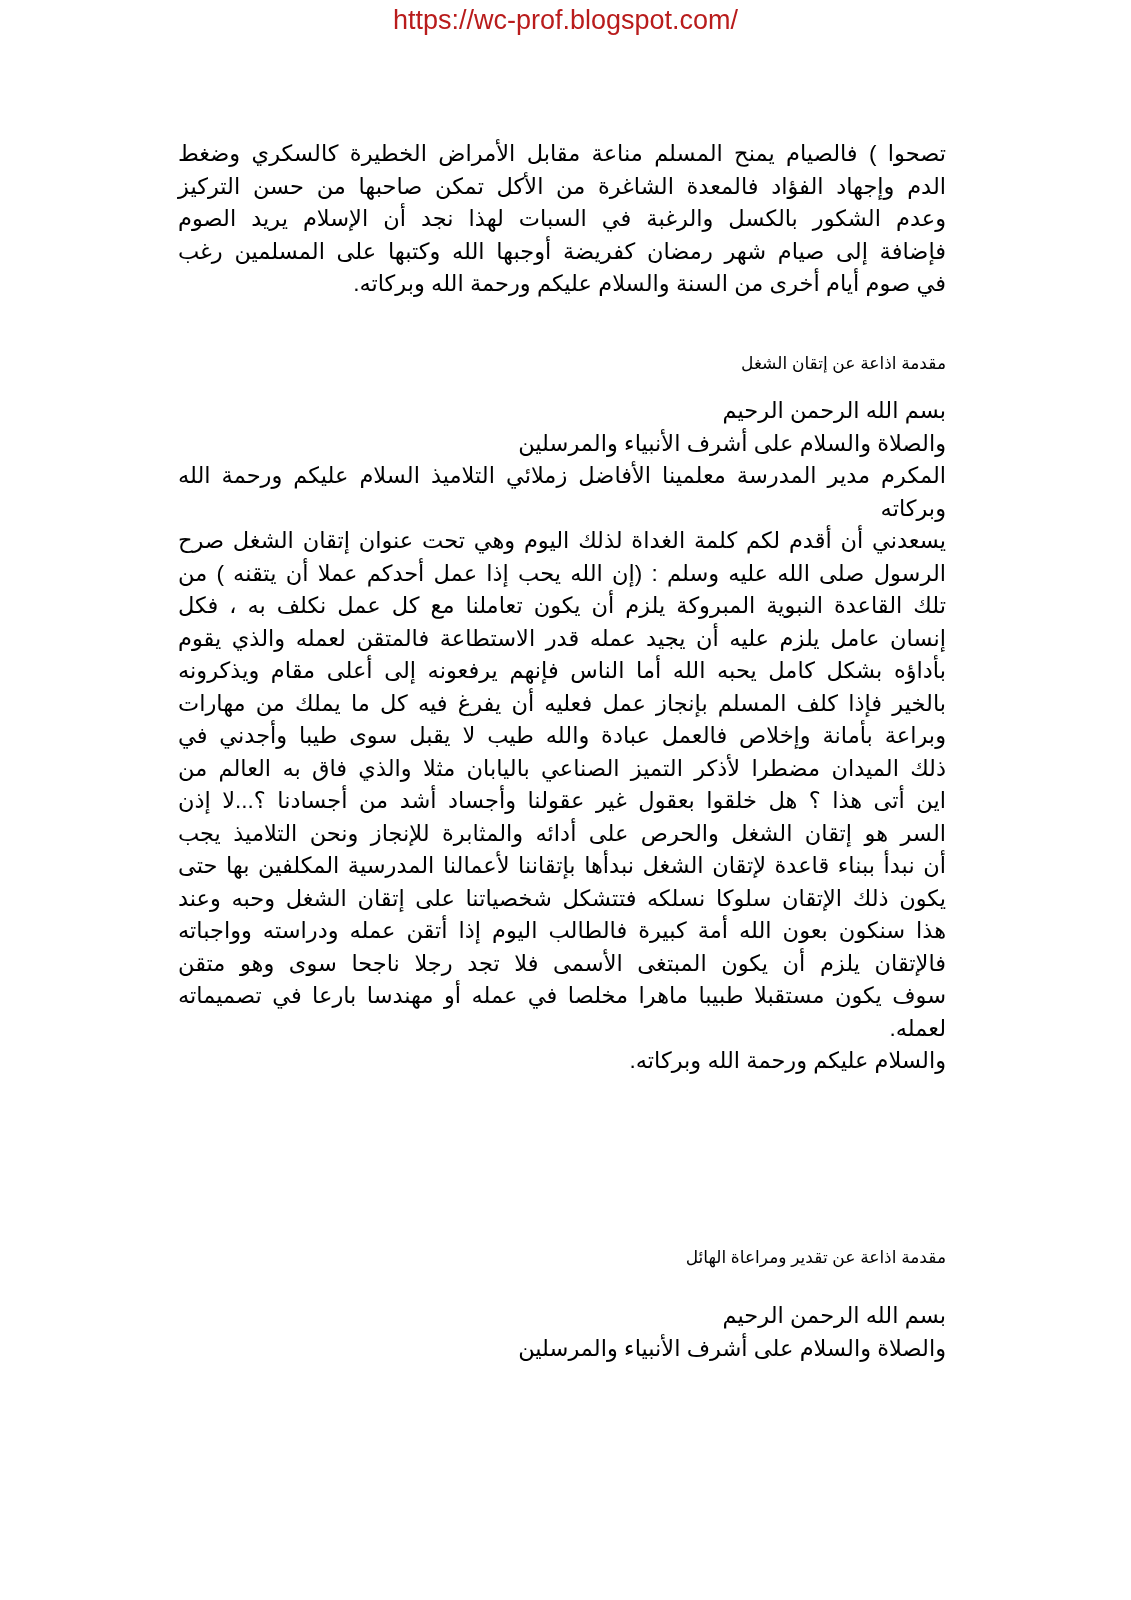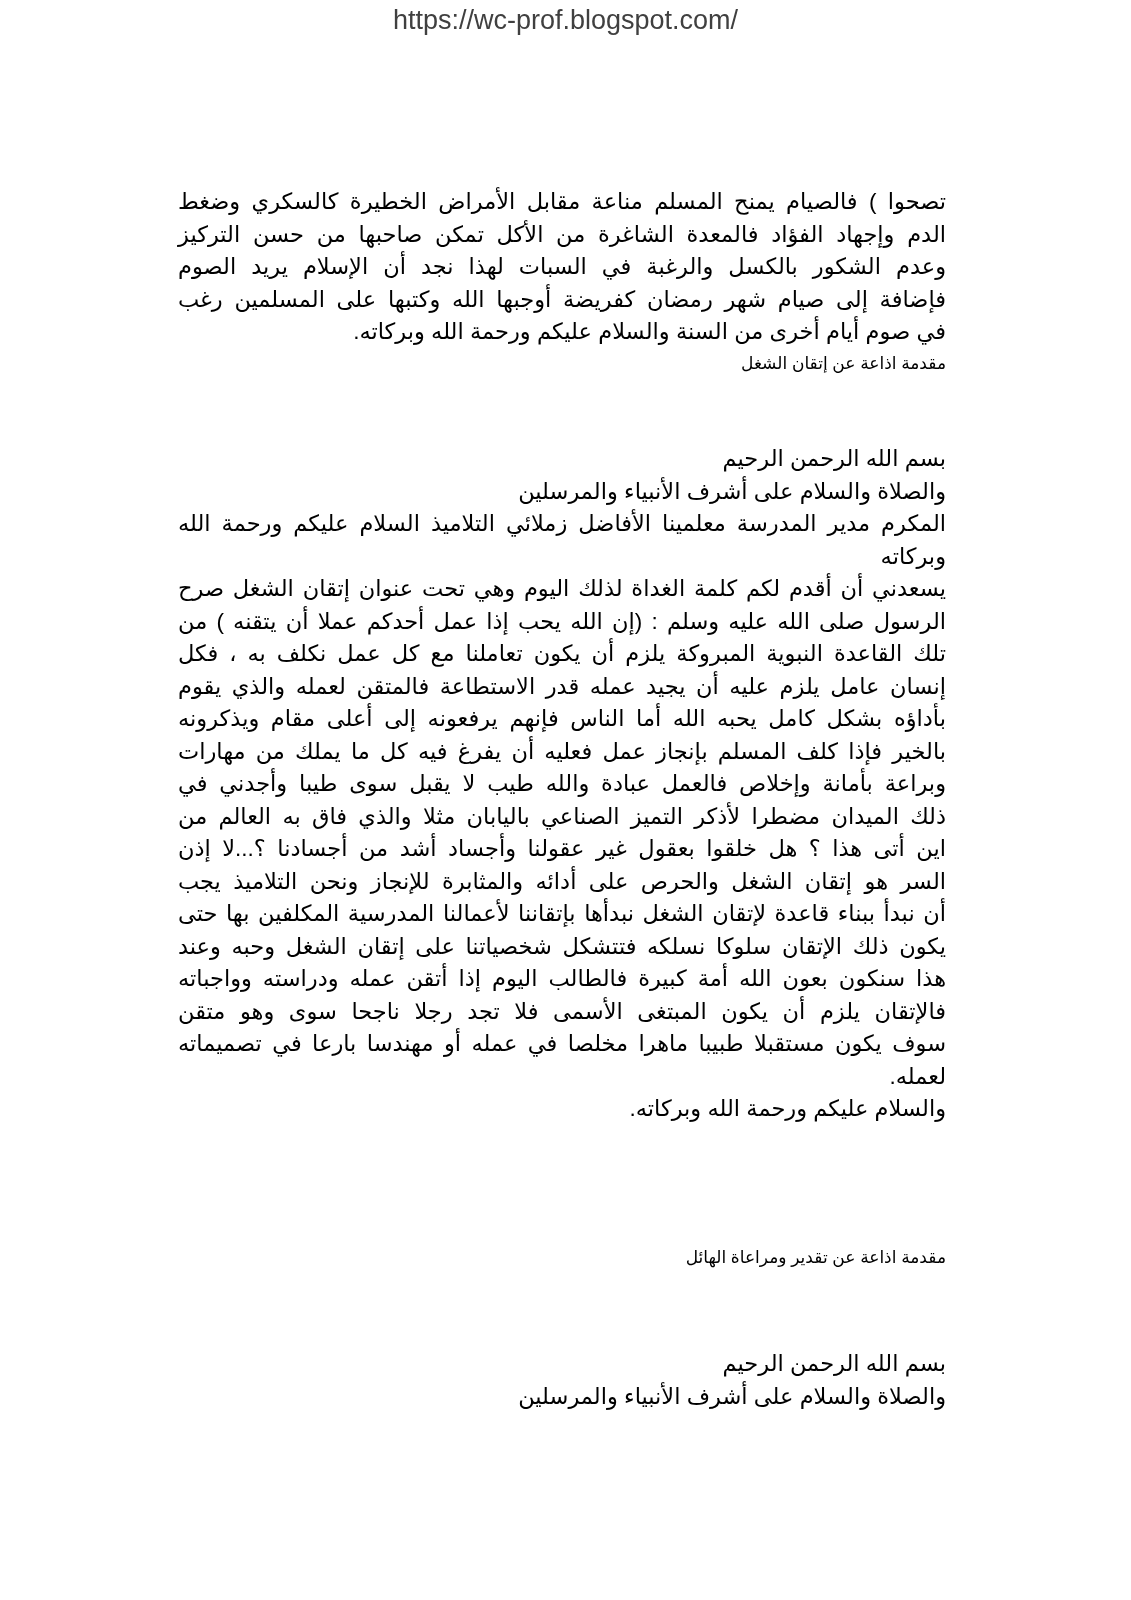--- a/index.html
+++ b/index.html
@@ -14,32 +14,31 @@
       overflow: hidden;
       font-family: "Liberation Sans", "DejaVu Sans", sans-serif;
       color: #000;
     }
     .header-url {
       position: absolute;
       top: 2px;
       left: 0;
       width: 1131px;
       text-align: center;
-      color: #404040;
+      color: #b91c1c;
       font-size: 27px;
       line-height: 36px;
       text-decoration: none;
     }
     .page {
       position: absolute;
       left: 178px;
       width: 768px;
       direction: rtl;
       text-align: right;
-      margin-top: 48px;
     }
     .block-body {
       font-size: 22.5px;
       line-height: 32.5px;
     }
     .section-title {
       position: absolute;
       left: 178px;
       width: 768px;
       direction: rtl;

